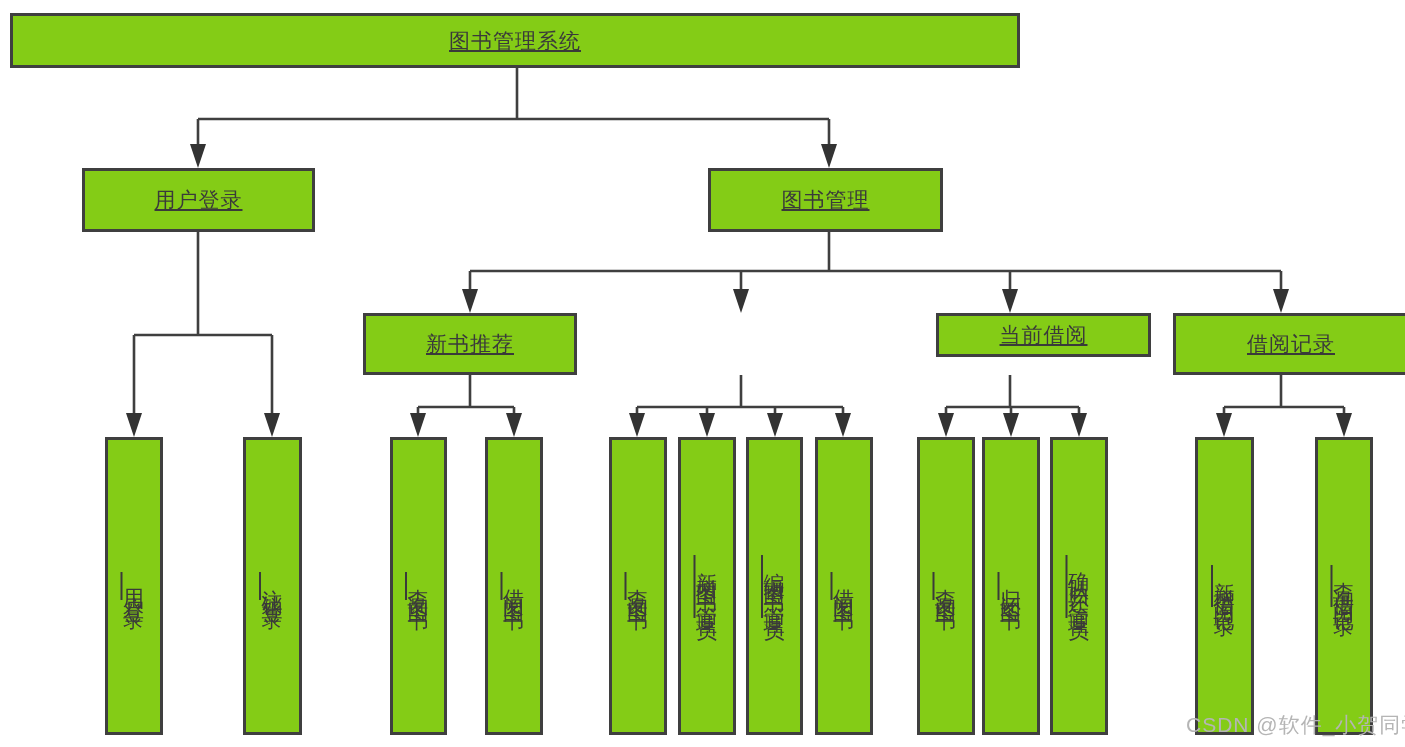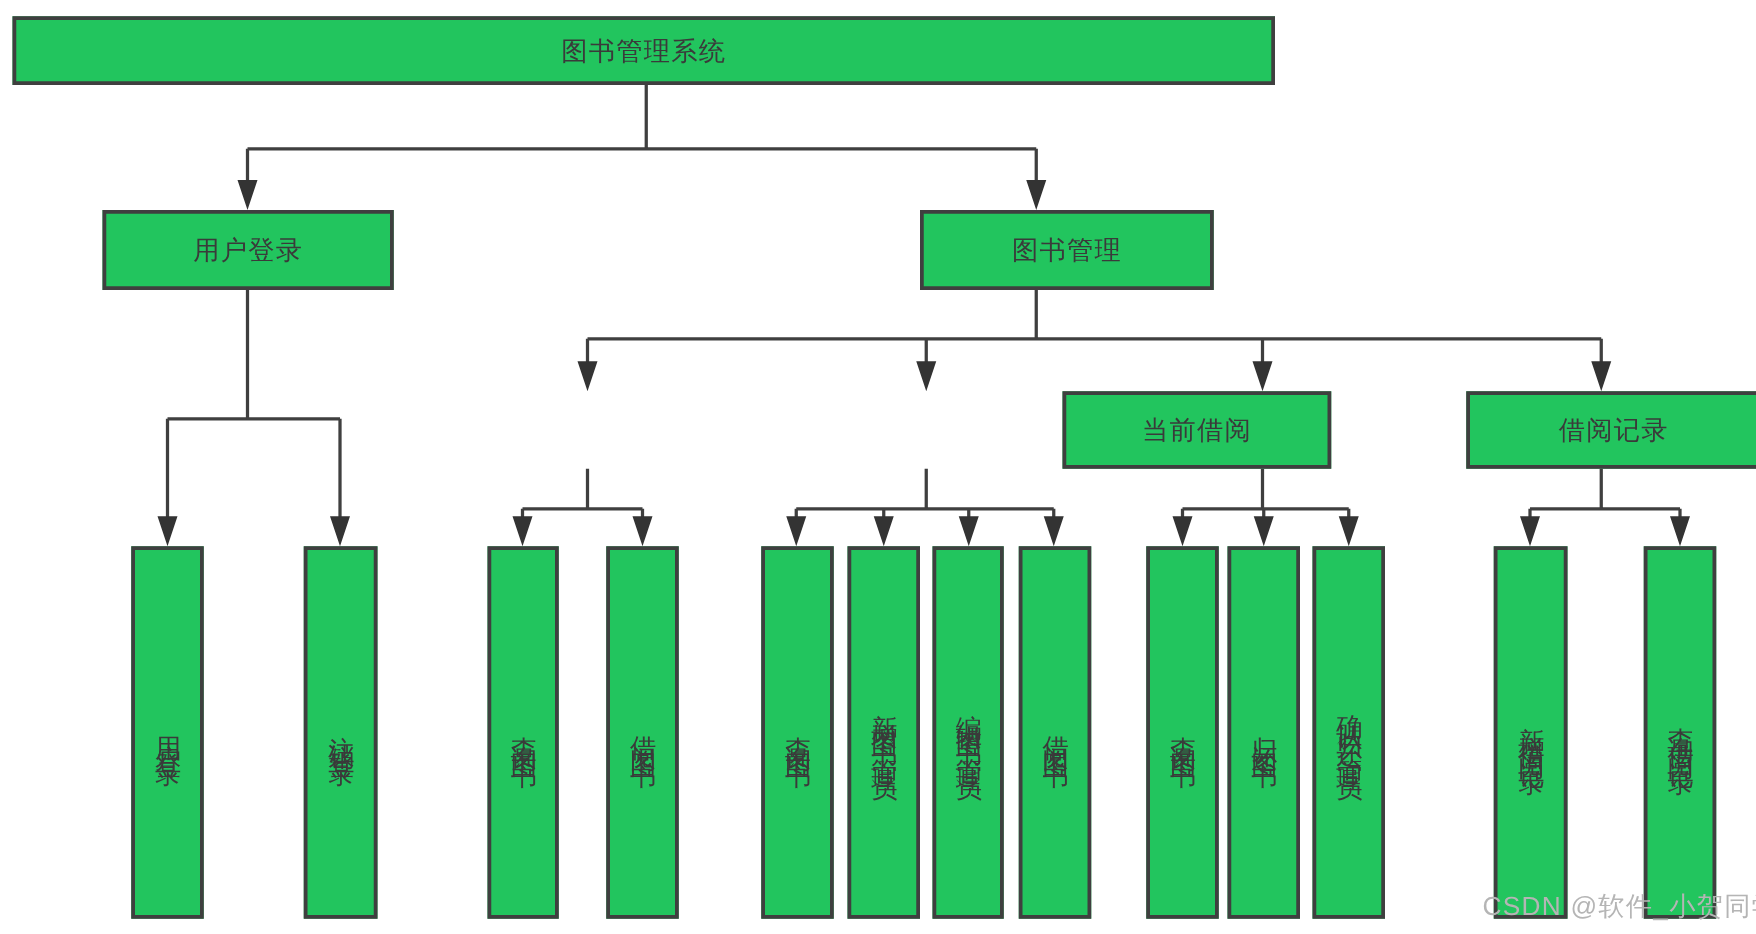--- a/index.html
+++ b/index.html
@@ -17,27 +17,28 @@
   }
   .connectors {
     position: absolute;
     left: 0;
     top: 0;
     z-index: 1;
   }
   .node {
     position: absolute;
     box-sizing: border-box;
-    background: #22c55e;
+    background: #84cc16;
     border: 3px solid #3f3f3f;
     display: flex;
     align-items: center;
     justify-content: center;
     color: #3a3a3a;
     z-index: 2;
+    text-decoration: underline;
   }
   .h-node {
     font-size: 21px;
     letter-spacing: 1px;
     white-space: nowrap;
   }
   .root-node {
     font-size: 21px;
   }
   .v-node span {
@@ -121,25 +122,28 @@
              M1336 413 L1352 413 L1344 437 Z"></path>
   </svg>
 
   <div class="node h-node root-node" style="left:10px; top:13px; width:1010px; height:55px;">
     <span>图书管理系统</span>
   </div>
 
   <div class="node h-node" style="left:82px; top:168px; width:233px; height:64px;">
     <span>用户登录</span>
   </div>
-  <div class="node h-node" style="left:736px; top:168px; width:235px; height:64px;">
+  <div class="node h-node" style="left:708px; top:168px; width:235px; height:64px;">
     <span>图书管理</span>
   </div>
 
-  <div class="node h-node" style="left:850px; top:313px; width:215px; height:62px;">
+  <div class="node h-node" style="left:363px; top:313px; width:214px; height:62px;">
+    <span>新书推荐</span>
+  </div>
+  <div class="node h-node" style="left:936px; top:313px; width:215px; height:44px;">
     <span>当前借阅</span>
   </div>
   <div class="node h-node" style="left:1173px; top:313px; width:236px; height:62px;">
     <span>借阅记录</span>
   </div>
 
   <div class="node v-node" style="left:105px; top:437px; width:58px; height:298px;">
     <span>用户登录</span>
   </div>
   <div class="node v-node" style="left:243px; top:437px; width:59px; height:298px;">

